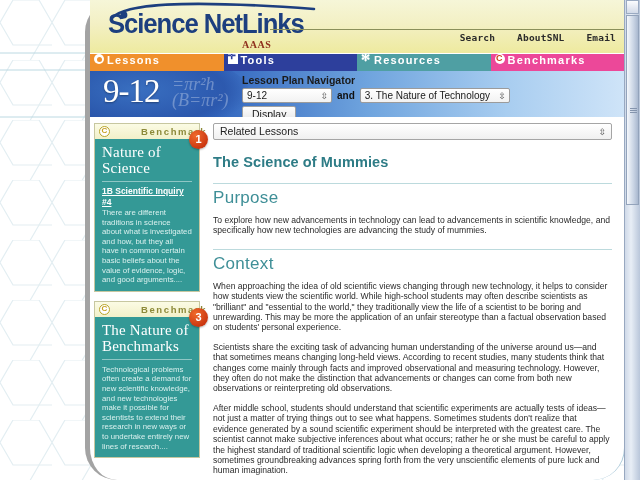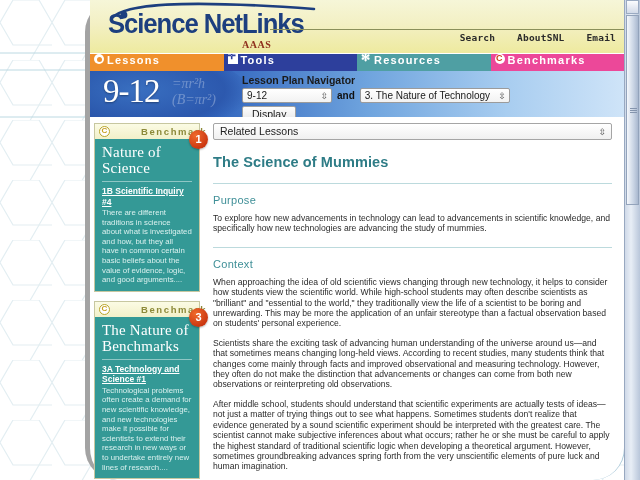--- a/index.html
+++ b/index.html
@@ -206,21 +206,21 @@
     font-family: "Liberation Serif", serif;
     font-size: 33px;
     color: #ffffff;
     letter-spacing: -1px;
     text-shadow: 0 1px 2px rgba(0,0,0,0.35);
   }
   .navband .formula {
     position: absolute;
     left: 82px; top: 5px;
     font-family: "Liberation Serif", serif;
-    font-size: 14px;
+    font-size: 18px;
     color: rgba(255,255,255,0.30);
     font-style: italic;
     line-height: 16px;
   }
   .navband .formula .l2 { display: block; margin-left: 0; text-align: center; }
 
   .lpn {
     position: absolute;
     left: 152px; top: 3px;
     width: 300px;
@@ -401,25 +401,25 @@
   }
 
   h1.doc-title {
     font-size: 14.5px;
     color: #2e7c86;
     margin: 0 0 13px 0;
     font-weight: bold;
     letter-spacing: 0.1px;
   }
   h2.sec {
-    font-size: 11px;
+    font-size: 17px;
     color: #3f8f97;
     font-weight: normal;
     margin: 13px 0 7px 0;
-    padding-top: 10px;
+    padding-top: 4px;
     border-top: 1px solid #bcdadd;
     letter-spacing: 0.3px;
   }
   h2.sec.first { border-top: 1px solid #bcdadd; }
   p.body {
     font-size: 8.6px;
     color: #2b2b2b;
     line-height: 10.4px;
     margin: 0 0 9px 0;
     text-align: left;
@@ -518,21 +518,20 @@
         </div>
 
         <div class="bcard">
           <div class="bcard-num">3</div>
           <div class="bcard-head">
             <span class="bico"></span>
             <span class="btxt">Benchmark</span>
           </div>
           <div class="bcard-title">The Nature of Benchmarks</div>
           <div class="bcard-sep"></div>
-          <a class="bcard-link" href="#">3A Technology and Science #1</a>
           <div class="bcard-body">Technological problems often create a demand for new scientific knowledge, and new technologies make it possible for scientists to extend their research in new ways or to undertake entirely new lines of research....</div>
         </div>
 
       </div>
 
       <div class="rightcol">
 
         <div class="relsel">Related Lessons</div>
 
         <h1 class="doc-title">The Science of Mummies</h1>

